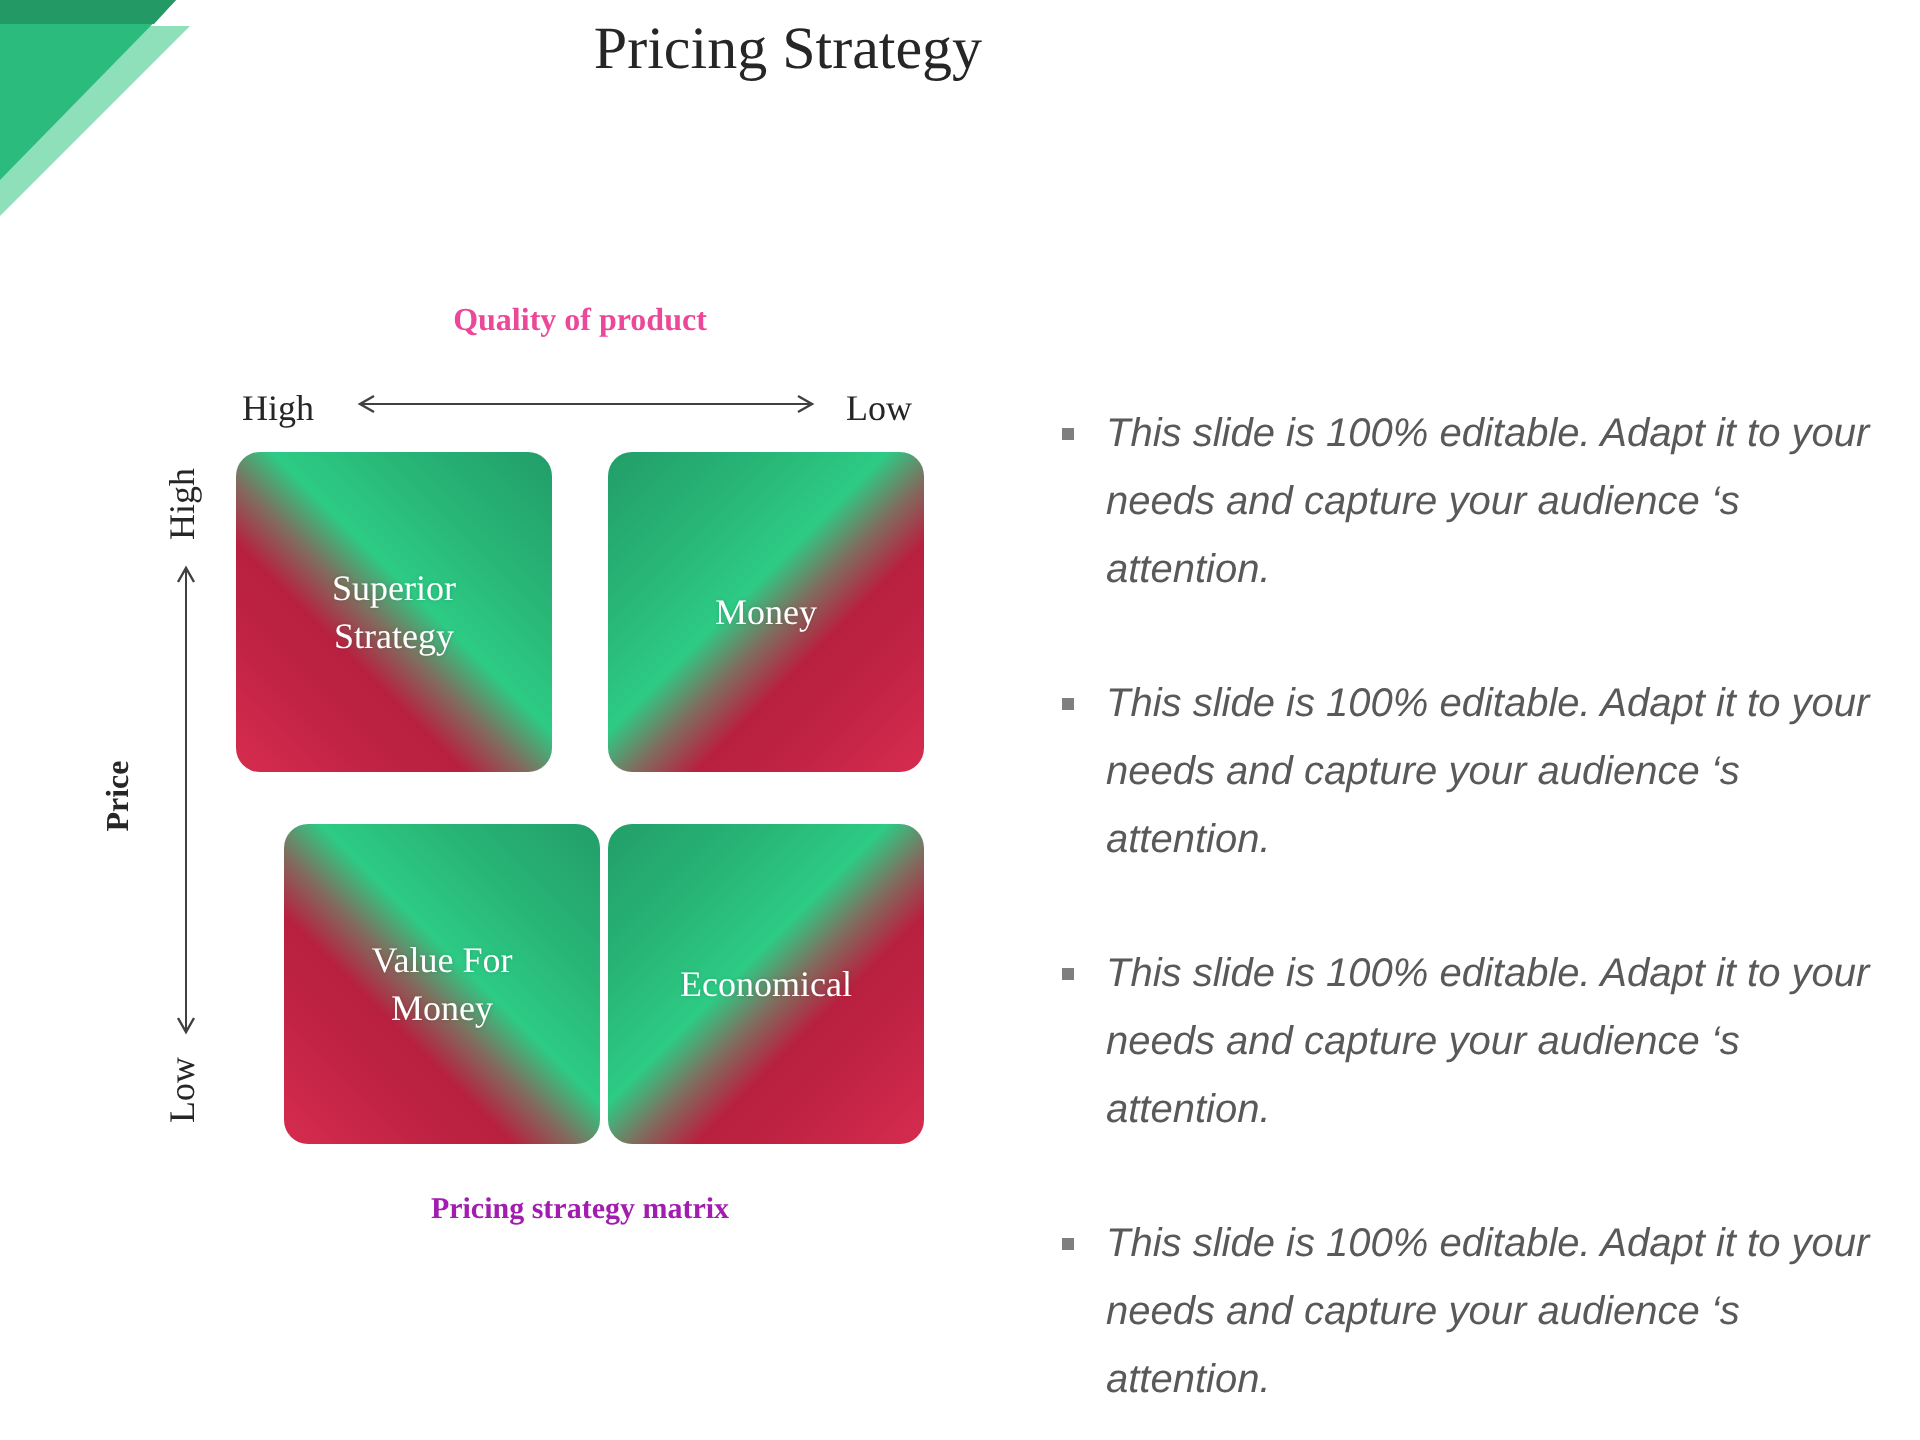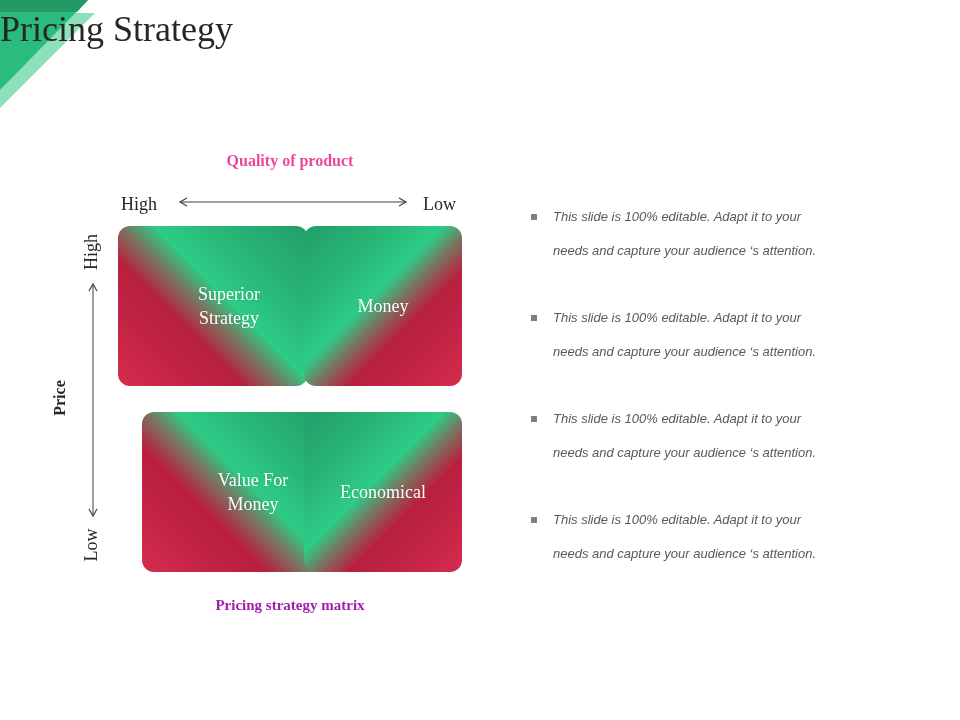--- a/index.html
+++ b/index.html
@@ -2,54 +2,53 @@
 <html><head>
 <meta charset="utf-8">
 <style>
   html, body { margin: 0; padding: 0; }
   body {
     width: 960px; height: 720px; background: #ffffff; position: relative; overflow: hidden;
     font-family: "Liberation Serif", serif;
   }
   .corner { position: absolute; left: 0; top: 0; width: 200px; height: 120px; }
   .title {
-    position: absolute; left: 0; top: 8px; width: 788px; text-align: left;
-    font-family: "Liberation Serif", serif; font-size: 36px; color: #262626;
+    position: absolute; left: 0; top: 8px; width: 788px; text-align: center;
+    font-family: "Liberation Serif", serif; font-size: 30px; color: #262626;
   }
   .axis-title-top {
     position: absolute; left: 190px; top: 152px; width: 200px; text-align: center;
     font-weight: bold; font-size: 16px; color: #ec4899;
   }
   .axis-label { position: absolute; font-size: 18px; color: #262626; }
   .h-arrow { position: absolute; left: 178px; top: 196px; width: 230px; height: 12px; }
   .v-arrow { position: absolute; left: 86px; top: 282px; width: 14px; height: 236px; }
   .rot { position: absolute; transform: rotate(-90deg); transform-origin: center center; white-space: nowrap; text-align: center; }
   .price-label { font-weight: bold; font-size: 16px; color: #262626; }
   .box {
     position: absolute; width: 158px; height: 160px; border-radius: 12px;
     display: flex; align-items: center; justify-content: center; text-align: center;
     color: #ffffff; font-size: 18px; line-height: 24px;
     font-family: "Liberation Serif", serif;
     text-shadow: 0 0 2px rgba(0,0,0,0.15);
   }
   .box.left {
     background: linear-gradient(45deg, #d62c4e 0%, #c12345 22%, #b8203f 36%, #7f6e5e 46%, #2dcb85 56%, #28b576 75%, #229e69 100%);
-    padding-left: 32px;
   }
   .box.right {
     background: linear-gradient(135deg, #229e69 0%, #28b576 25%, #2dcb85 44%, #7f6e5e 54%, #b8203f 64%, #c12345 78%, #d62c4e 100%);
   }
   .bottom-caption {
     position: absolute; left: 190px; top: 597px; width: 200px; text-align: center;
     font-weight: bold; font-size: 15px; color: #a21caf;
   }
   .bullets { position: absolute; left: 528px; top: 200px; width: 420px; }
   .bullet {
     position: relative; padding-left: 25px; font-family: "Liberation Sans", sans-serif;
-    font-style: italic; font-size: 13px; color: #595959; line-height: 34px; margin-bottom: 33px;
+    font-style: italic; font-size: 20px; color: #595959; line-height: 34px; margin-bottom: 33px;
   }
   .bullet .sq {
     position: absolute; left: 3px; top: 14px; width: 6px; height: 6px; background: #7f7f7f;
   }
 </style>
 </head>
 <body>
 
 <svg class="corner" viewBox="0 0 200 120" width="200" height="120">
   <polygon points="0,13 95,13 0,108" fill="#8ee0bb"></polygon>

